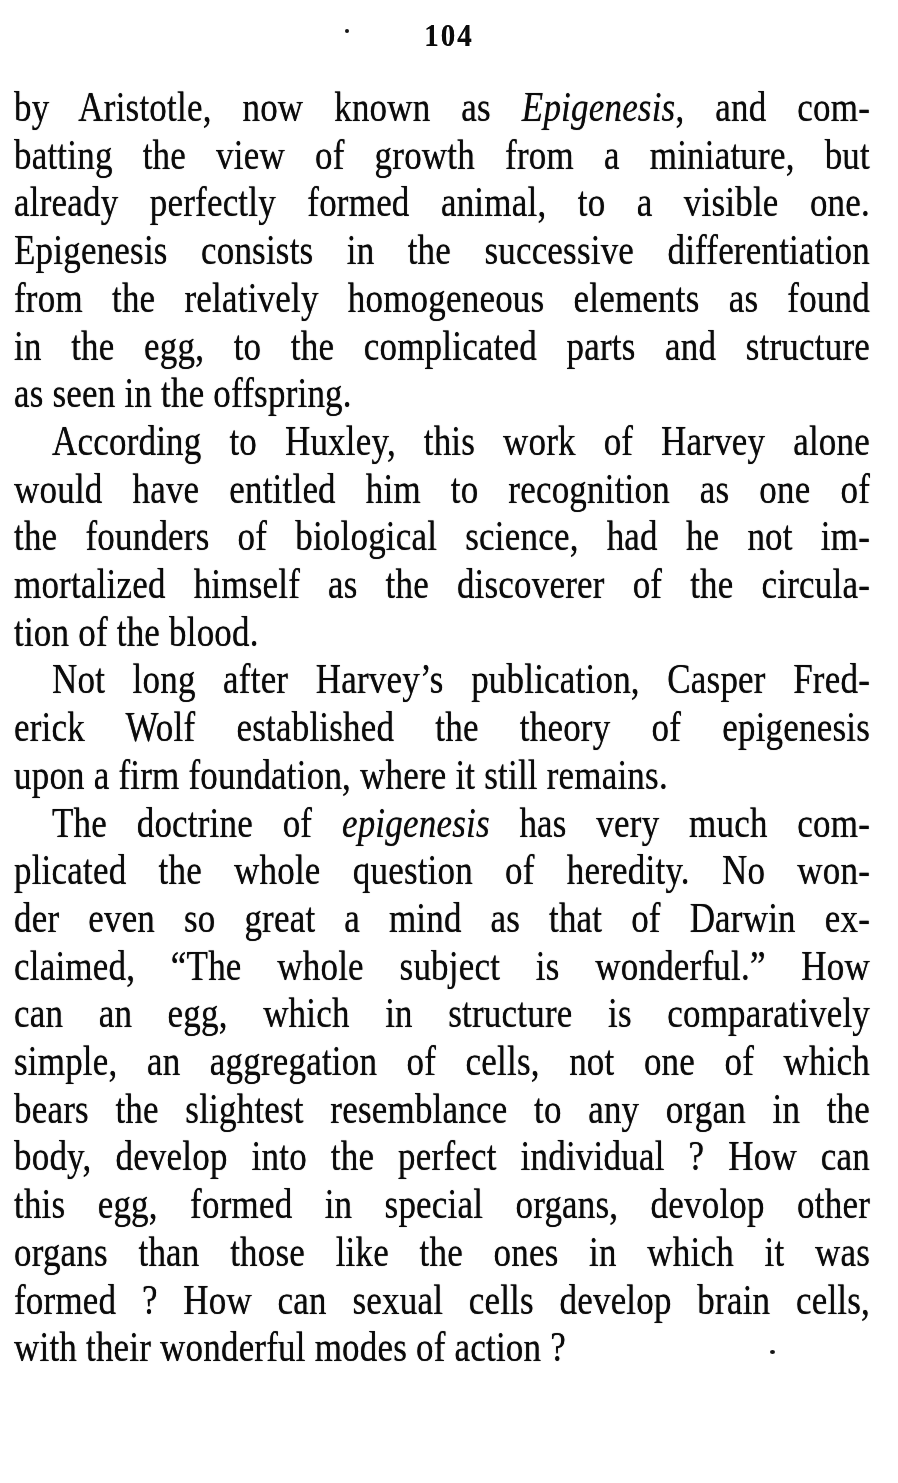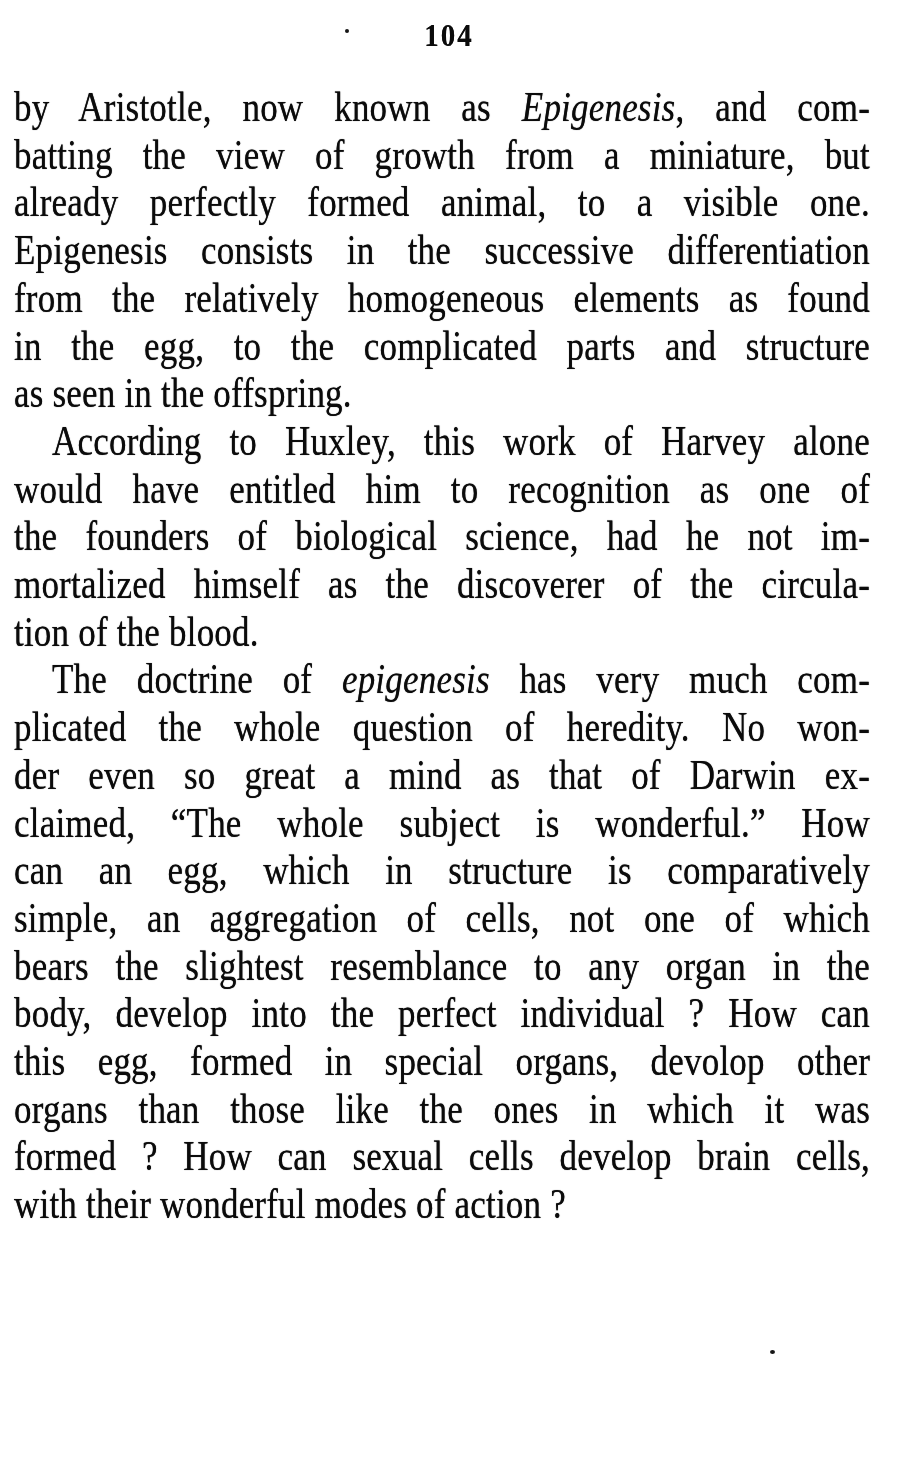--- a/index.html
+++ b/index.html
@@ -76,20 +76,25 @@
         <div class="line line-left"><span>as seen in the offspring.</span></div>
       </div>
       <div class="paragraph">
         <div class="line line-indent"><span>According to Huxley, this work of Harvey alone</span></div>
         <div class="line"><span>would have entitled him to recognition as one of</span></div>
         <div class="line"><span>the founders of biological science, had he not im-</span></div>
         <div class="line"><span>mortalized himself as the discoverer of the circula-</span></div>
         <div class="line line-left"><span>tion of the blood.</span></div>
       </div>
       <div class="paragraph">
+        <div class="line line-indent"><span>Not long after Harvey’s publication, Casper Fred-</span></div>
+        <div class="line"><span>erick Wolf established the theory of epigenesis</span></div>
+        <div class="line line-left"><span>upon a firm foundation, where it still remains.</span></div>
+      </div>
+      <div class="paragraph">
         <div class="line line-indent"><span>The doctrine of </span><span class="italic">epigenesis</span><span> has very much com-</span></div>
         <div class="line"><span>plicated the whole question of heredity.  No won-</span></div>
         <div class="line"><span>der even so great a mind as that of Darwin ex-</span></div>
         <div class="line"><span>claimed, “The whole subject is wonderful.”  How</span></div>
         <div class="line"><span>can an egg, which in structure is comparatively</span></div>
         <div class="line"><span>simple, an aggregation of cells, not one of which</span></div>
         <div class="line"><span>bears the slightest resemblance to any organ in the</span></div>
         <div class="line"><span>body, develop into the perfect individual ?  How can</span></div>
         <div class="line"><span>this egg, formed in special organs, devolop other</span></div>
         <div class="line"><span>organs than those like the ones in which it was</span></div>

